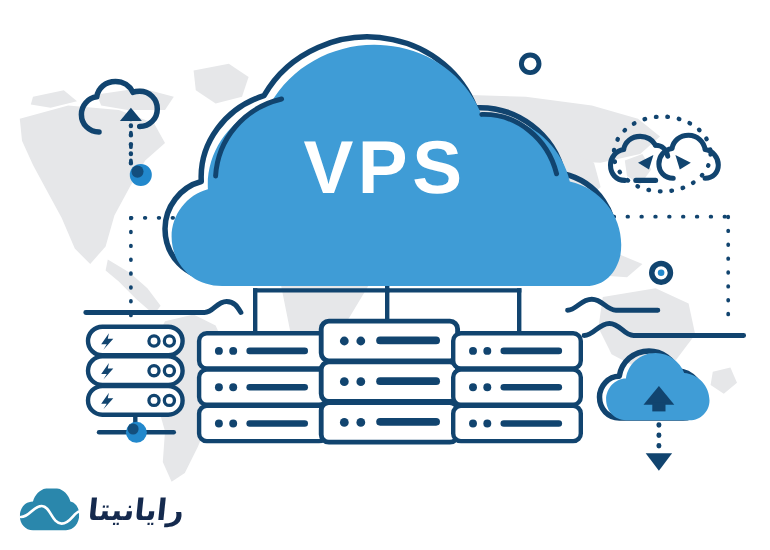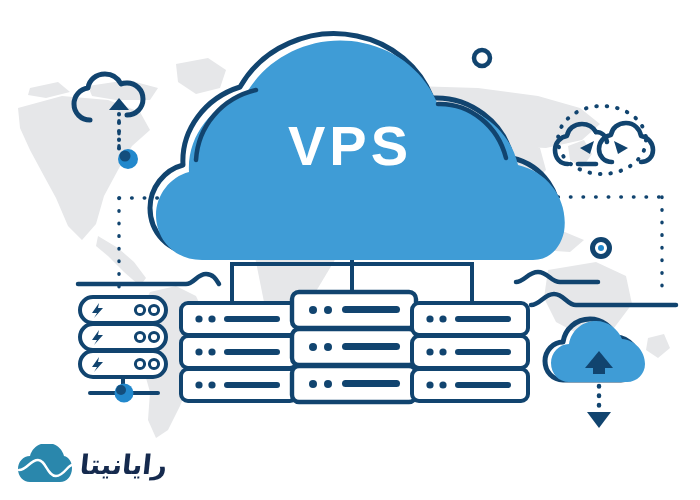--- a/index.html
+++ b/index.html
@@ -26,21 +26,21 @@
     height: 500px;
   }
   .vps-word {
     position: absolute;
     left: 0;
     top: 118px;
     width: 700px;
     text-align: center;
     font-family: "Liberation Sans", sans-serif;
     font-weight: bold;
-    font-size: 56px;
+    font-size: 68px;
     letter-spacing: 4px;
     color: #ffffff;
     line-height: 1;
     user-select: none;
     pointer-events: none;
   }
   .logo-block {
     position: absolute;
     left: 18px;
     top: 438px;

